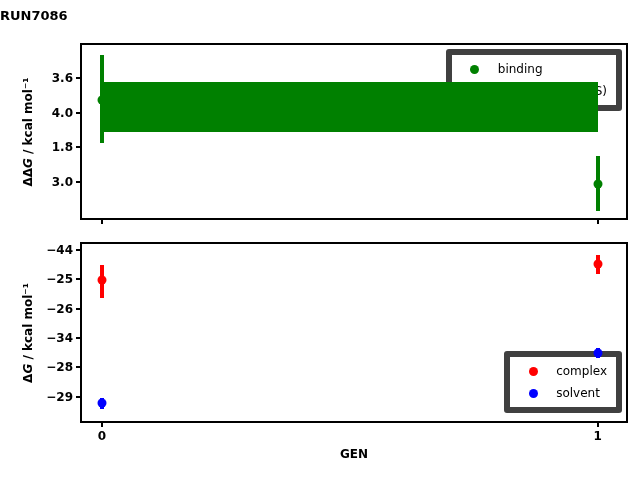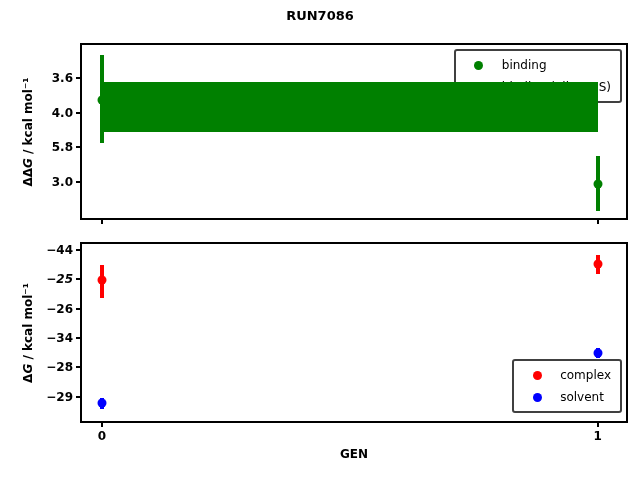--- a/index.html
+++ b/index.html
@@ -1,18 +1,18 @@
 <!DOCTYPE html>
 <html><head>
 <meta charset="utf-8">
 <style>
   html,body{margin:0;padding:0;background:#fff;}
   .figure{position:relative;width:640px;height:480px;background:#ffffff;
           font-family:"DejaVu Sans",sans-serif;color:#000;overflow:hidden;}
-  .suptitle{position:absolute;top:8px;left:0;width:100%;text-align:center;
+  .suptitle{position:absolute;top:8px;left:0;width:100%;
             font-size:13px;font-weight:bold;}
   .axes{position:absolute;border:2px solid #000;box-sizing:border-box;background:#fff;}
   #axes-top{left:80px;top:43px;width:548px;height:177px;}
   #axes-bottom{left:80px;top:242px;width:548px;height:181px;}
 
   .ytick-mark{position:absolute;right:calc(100% + 2px);width:4px;height:2px;
               background:#000;transform:translateY(-50%);}
   .ytick-label{position:absolute;right:calc(100% + 9px);transform:translateY(-50%);
                font-size:12px;font-weight:bold;white-space:nowrap;}
   .xtick-mark{position:absolute;top:calc(100% + 2px);width:2px;height:4px;
@@ -24,21 +24,21 @@
   .ylabel-col{position:absolute;right:calc(100% + 44px);top:0;height:100%;width:20px;
               display:flex;align-items:center;justify-content:center;}
   .ylabel-text{transform:rotate(-90deg);white-space:nowrap;font-size:12px;font-weight:bold;}
   .var-italic{font-style:italic;}
 
   .band{position:absolute;}
   .errbar{position:absolute;width:4px;transform:translateX(-50%);}
   .marker{position:absolute;width:9px;height:9px;border-radius:50%;
           transform:translate(-50%,-50%);}
 
-  .legend{position:absolute;background:rgba(255,255,255,0.88);border:2px solid #404040;
+  .legend{position:absolute;background:rgba(255,255,255,0.88);border:6px solid #404040;
           border-radius:3px;padding:3px 9px 3px 0;font-size:12px;}
   .legend-top{top:4px;right:4px;}
   .legend-bottom{bottom:8px;right:4px;}
   .legend-row{display:flex;align-items:center;height:22px;}
   .legend-mzone{width:46px;flex:none;display:flex;justify-content:center;align-items:center;}
   .legend-dot{width:9px;height:9px;border-radius:50%;background:#000;}
   .legend-dotted{width:38px;height:0;border-top:2px dotted #008000;}
   .legend-label{white-space:nowrap;}
 </style>
 </head>
@@ -63,21 +63,21 @@
       <div class="legend-row">
         <span class="legend-mzone">
             <span class="legend-dotted" style="border-top-color: rgb(0, 128, 0);"></span>
           </span>
         <span class="legend-label">binding (all GENS)</span>
       </div>
     </div>
   <div class="ytick-mark" style="top: 79.2%;"></div>
       <div class="ytick-label" style="top: 79.2%;">3.0</div>
       <div class="ytick-mark" style="top: 59.2%;"></div>
-      <div class="ytick-label" style="top: 59.2%;">5.8</div>
+      <div class="ytick-label" style="top: 59.2%;">1.8</div>
       <div class="ytick-mark" style="top: 39.2%;"></div>
       <div class="ytick-label" style="top: 39.2%;">4.0</div>
       <div class="ytick-mark" style="top: 19.2%;"></div>
       <div class="ytick-label" style="top: 19.2%;">3.6</div>
       <div class="xtick-mark" style="left: 3.64631%;"></div>
       <div class="xtick-mark" style="left: 94.804%;"></div>
       <div class="band" style="left: 3.64631%; width: 91.1577%; top: 21.6%; height: 28.8%; background: rgb(0, 128, 0);"></div>
       <div class="errbar" style="left: 3.64631%; top: 5.6%; height: 51.2%; background: rgb(0, 128, 0);"></div>
       <div class="marker" style="left: 3.64631%; top: 32%; background: rgb(0, 128, 0);"></div>
       <div class="errbar" style="left: 94.804%; top: 64%; height: 32%; background: rgb(0, 128, 0);"></div>
@@ -107,21 +107,21 @@
     </div>
   <div class="ytick-mark" style="top: 86.2355%;"></div>
       <div class="ytick-label" style="top: 86.2355%;">−29</div>
       <div class="ytick-mark" style="top: 69.6517%;"></div>
       <div class="ytick-label" style="top: 69.6517%;">−28</div>
       <div class="ytick-mark" style="top: 53.068%;"></div>
       <div class="ytick-label" style="top: 53.068%;">−34</div>
       <div class="ytick-mark" style="top: 36.4842%;"></div>
       <div class="ytick-label" style="top: 36.4842%;">−26</div>
       <div class="ytick-mark" style="top: 19.9005%;"></div>
-      <div class="ytick-label" style="top: 19.9005%; font-style: italic;">−25</div>
+      <div class="ytick-label" style="top: 19.9005%;">−25</div>
       <div class="ytick-mark" style="top: 3.31675%;"></div>
       <div class="ytick-label" style="top: 3.31675%;">−44</div>
       <div class="xtick-mark" style="left: 3.64631%;"></div>
       <div class="xtick-label" style="left: 3.64631%;">0</div>
       <div class="xtick-mark" style="left: 94.804%;"></div>
       <div class="xtick-label" style="left: 94.804%;">1</div>
       <div class="errbar" style="left: 3.64631%; top: 87.0647%; height: 6.13599%; background: rgb(0, 0, 255);"></div>
       <div class="marker" style="left: 3.64631%; top: 90.0498%; background: rgb(0, 0, 255);"></div>
       <div class="errbar" style="left: 94.804%; top: 58.5406%; height: 5.63847%; background: rgb(0, 0, 255);"></div>
       <div class="marker" style="left: 94.804%; top: 61.3599%; background: rgb(0, 0, 255);"></div>

